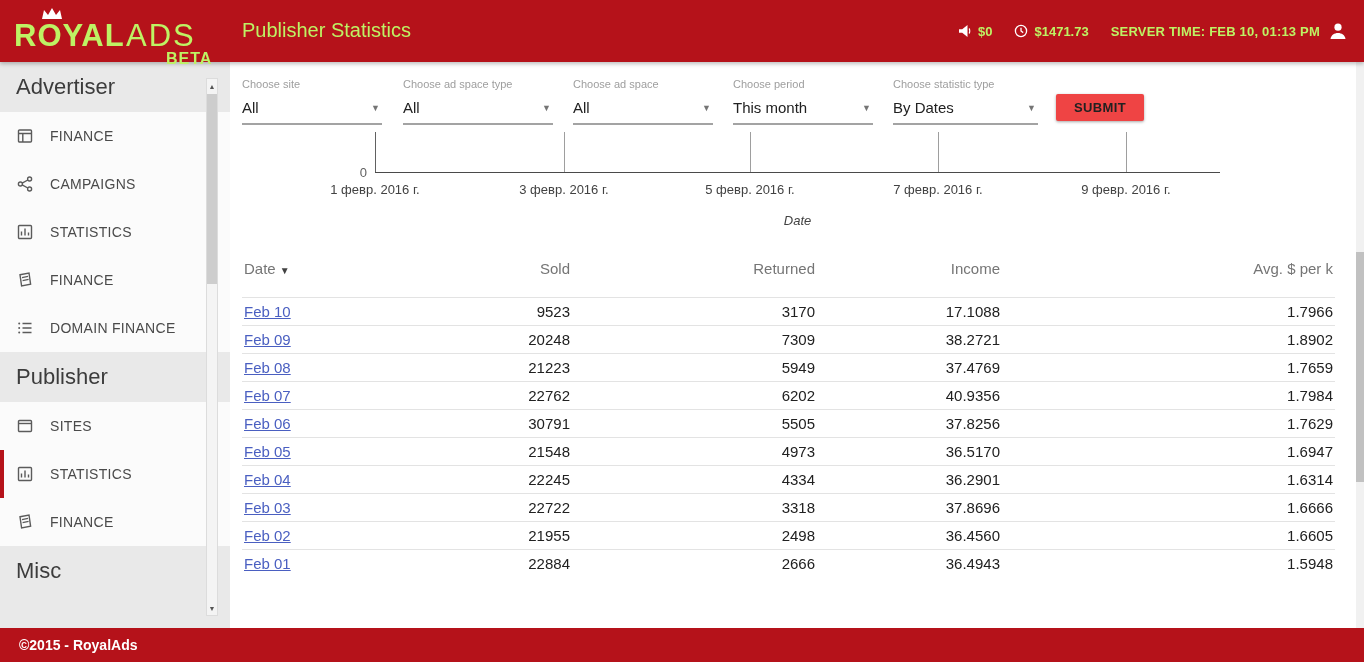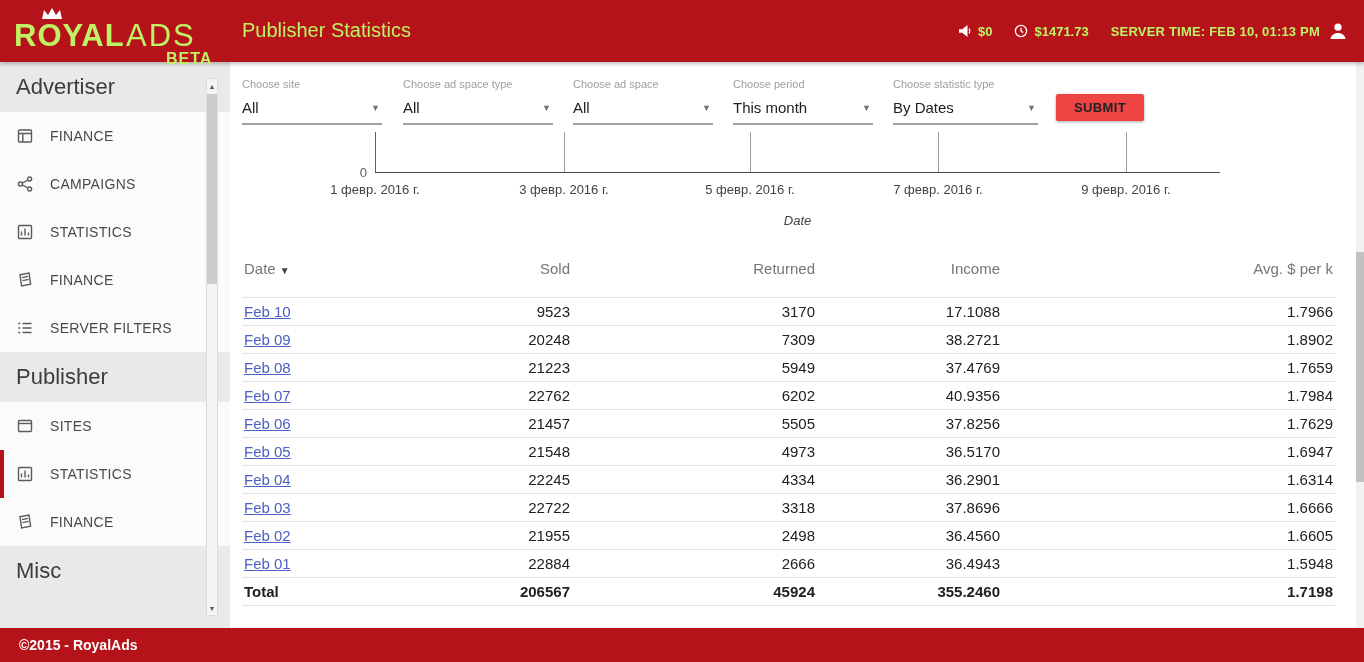--- a/index.html
+++ b/index.html
@@ -191,21 +191,21 @@
 
       <div class="side-item">
         <span class="sicon">
           <svg width="18" height="18" viewBox="0 0 18 18" fill="none" stroke="#5b5b5b" stroke-width="1.4">
             <path d="M6.5 4.5h9M6.5 9h9M6.5 13.5h9"></path>
             <circle cx="3.2" cy="4.5" r="1" fill="#5b5b5b" stroke="none"></circle>
             <circle cx="3.2" cy="9" r="1" fill="#5b5b5b" stroke="none"></circle>
             <circle cx="3.2" cy="13.5" r="1" fill="#5b5b5b" stroke="none"></circle>
           </svg>
         </span>
-        <span>SERVER FILTERS</span>
+        <span>DOMAIN FINANCE</span>
       </div>
 
       <div class="side-section">Publisher</div>
 
       <div class="side-item">
         <span class="sicon">
           <svg width="18" height="18" viewBox="0 0 18 18" fill="none" stroke="#5b5b5b" stroke-width="1.4">
             <rect x="2.5" y="3.5" width="13" height="11" rx="1"></rect>
               <path d="M2.5 6.5h13"></path>
           </svg>
@@ -342,21 +342,21 @@
         </tr>
         <tr>
           <td class="c-date"><a class="date-link">Feb 07</a></td>
           <td>22762</td>
           <td>6202</td>
           <td>40.9356</td>
           <td>1.7984</td>
         </tr>
         <tr>
           <td class="c-date"><a class="date-link">Feb 06</a></td>
-          <td>21457</td>
+          <td>30791</td>
           <td>5505</td>
           <td>37.8256</td>
           <td>1.7629</td>
         </tr>
         <tr>
           <td class="c-date"><a class="date-link">Feb 05</a></td>
           <td>21548</td>
           <td>4973</td>
           <td>36.5170</td>
           <td>1.6947</td>
@@ -382,27 +382,20 @@
           <td>36.4560</td>
           <td>1.6605</td>
         </tr>
         <tr>
           <td class="c-date"><a class="date-link">Feb 01</a></td>
           <td>22884</td>
           <td>2666</td>
           <td>36.4943</td>
           <td>1.5948</td>
         </tr>
-        <tr class="total-row">
-          <td class="c-date">Total</td>
-          <td>206567</td>
-          <td>45924</td>
-          <td>355.2460</td>
-          <td>1.7198</td>
-        </tr>
       </tbody>
     </table>
   </div>
 
   <div class="win-scrollbar">
     <div class="win-thumb"></div>
   </div>
 
   <div class="footer">
     <span>©2015 - RoyalAds</span>

